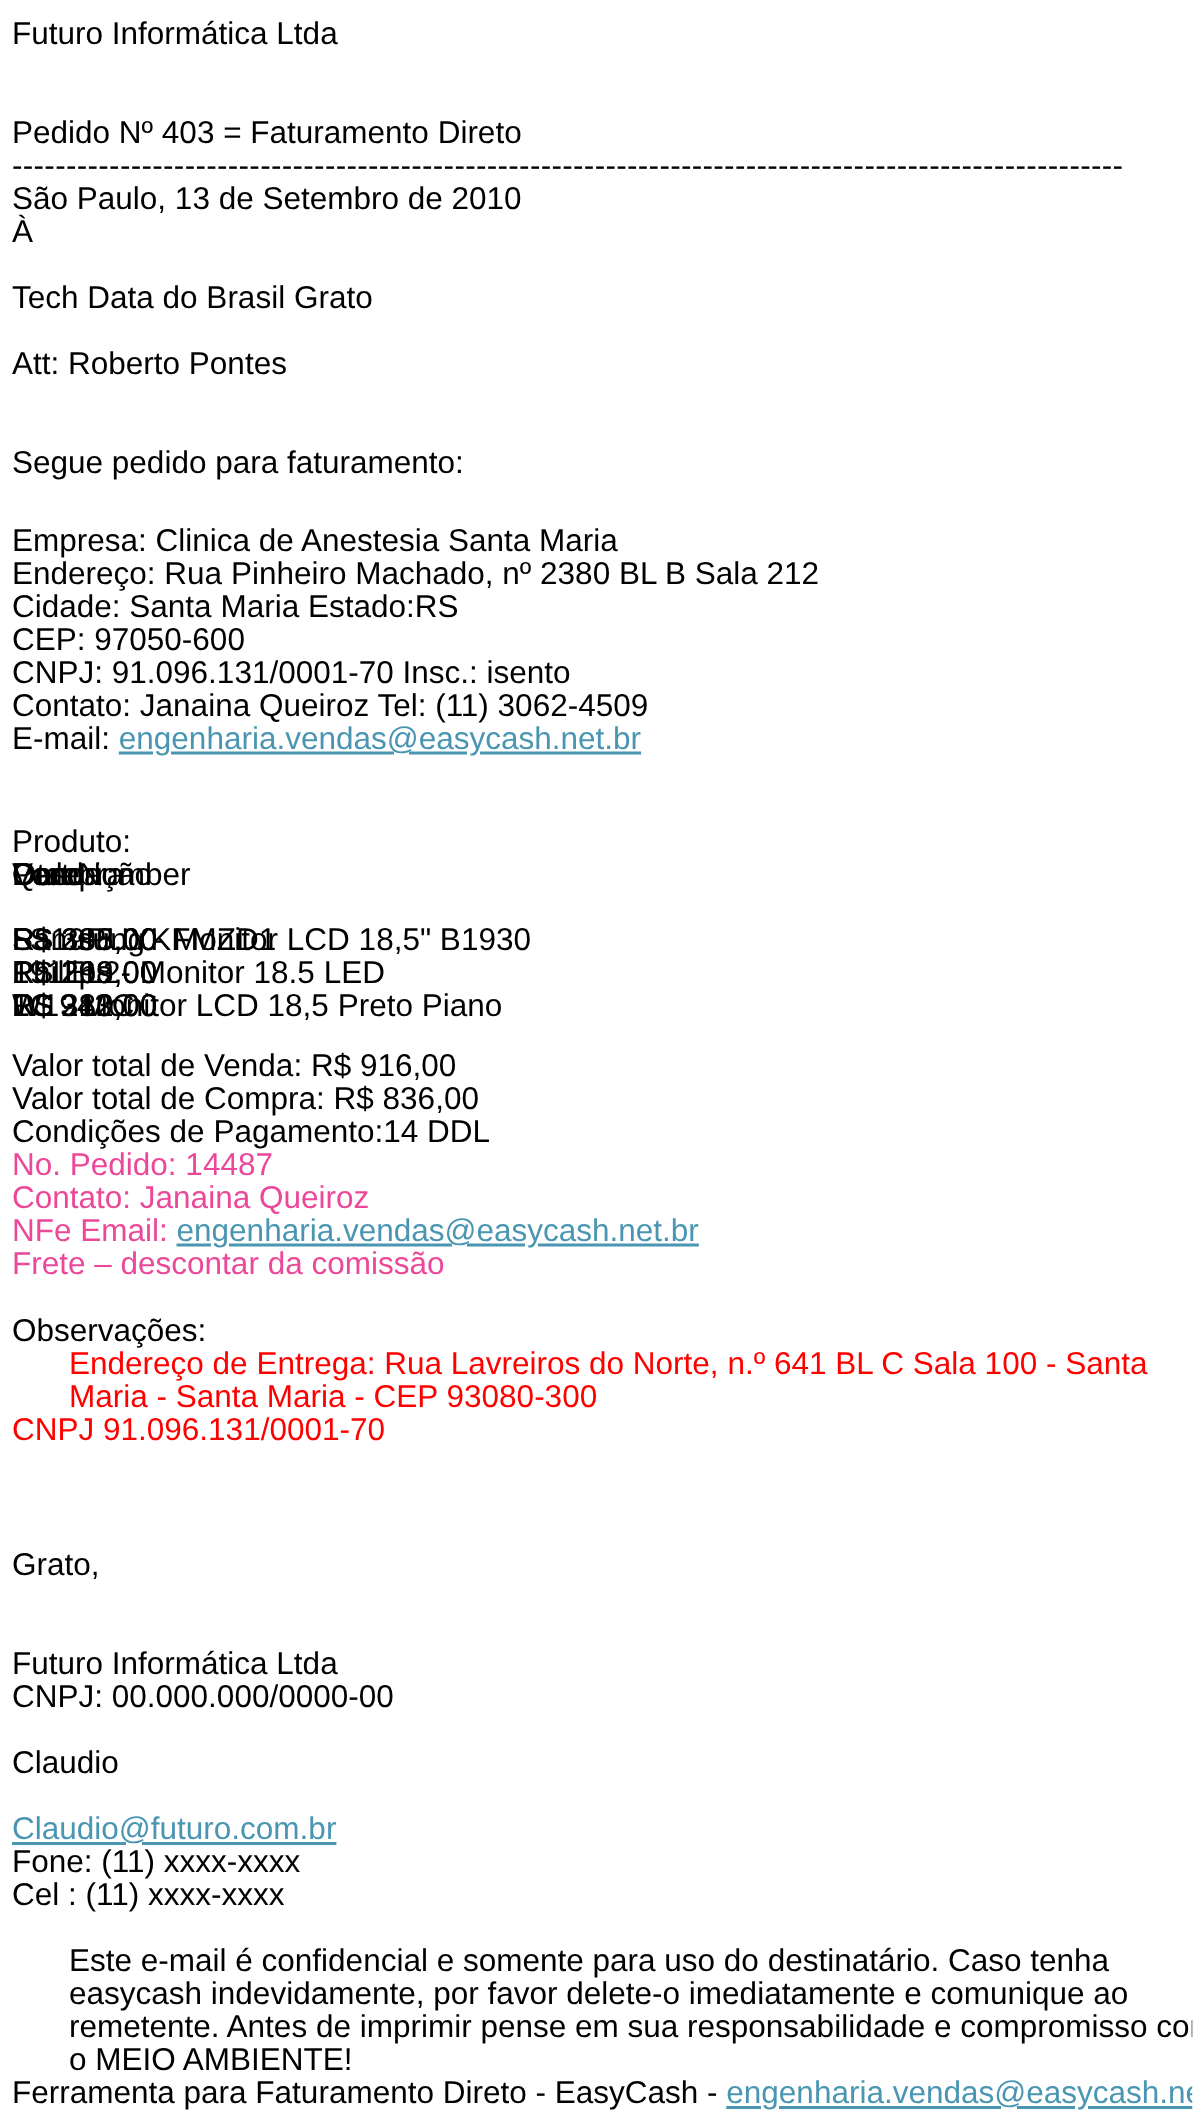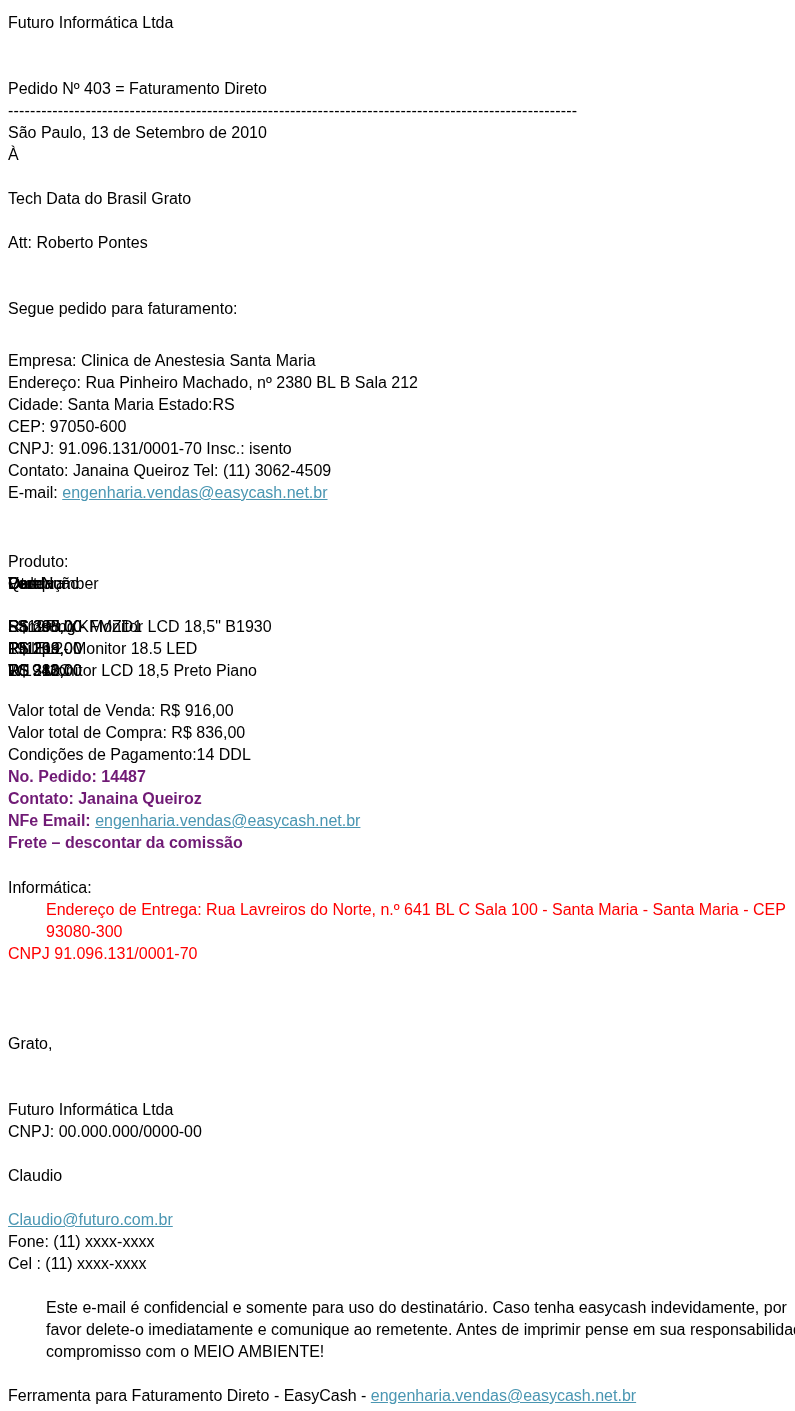--- a/index.html
+++ b/index.html
@@ -1,28 +1,28 @@
 <!DOCTYPE html>
 <html><head>
 <meta charset="utf-8">
 <style>
   html,body{margin:0;padding:0;background:#ffffff;}
   .page{
     position:relative;
     width:795px;height:1411px;
     background:#ffffff;
     font-family:"Liberation Sans", sans-serif;
-    font-size:16px;color:#000000;
+    font-size:21px;color:#000000;
     overflow:hidden;
   }
   .block{position:absolute;left:8px;}
   .line{height:22px;line-height:22px;white-space:pre;}
   .wrap{white-space:normal;line-height:22px;height:auto;margin-left:38px;}
   .divider{letter-spacing:0.2px;}
-  .red{color:#701a75;font-weight:bold;}
+  .red{color:#ec4899;}
   .red2{color:#FF0000;}
   a.link{color:#4A96B2;text-decoration:underline;cursor:pointer;}
   
   .trow{position:relative;height:22px;line-height:22px;}
   .cell{position:absolute;top:0;white-space:pre;}
   .c-part{left:0;}
   .c-qtde-h{left:122;}
   .c-desc-h{left:200;}
   .c-qtde{left:133;}
   .c-desc{left:217;}
@@ -106,21 +106,21 @@
     <div class="line">Valor total de Venda: R$ 916,00</div>
     <div class="line">Valor total de Compra: R$ 836,00</div>
     <div class="line">Condições de Pagamento:14 DDL</div>
     <div class="line red">No. Pedido: 14487</div>
     <div class="line red">Contato: Janaina Queiroz</div>
     <div class="line"><span class="red">NFe Email: </span><a class="link">engenharia.vendas@easycash.net.br</a></div>
     <div class="line red">Frete – descontar da comissão</div>
   </div>
 
   <div class="block" style="top:877px;width:784px">
-    <div class="line">Informática:</div>
+    <div class="line">Observações:</div>
     <div class="wrap red2">Endereço de Entrega: Rua Lavreiros do Norte, n.º 641 BL C Sala 100 - Santa Maria - Santa Maria - CEP 93080-300</div>
     <div class="line red2">CNPJ 91.096.131/0001-70</div>
   </div>
 
   <div class="block" style="top:1033px">
     <div class="line">Grato,</div>
   </div>
 
   <div class="block" style="top:1099px">
     <div class="line">Futuro Informática Ltda</div>

